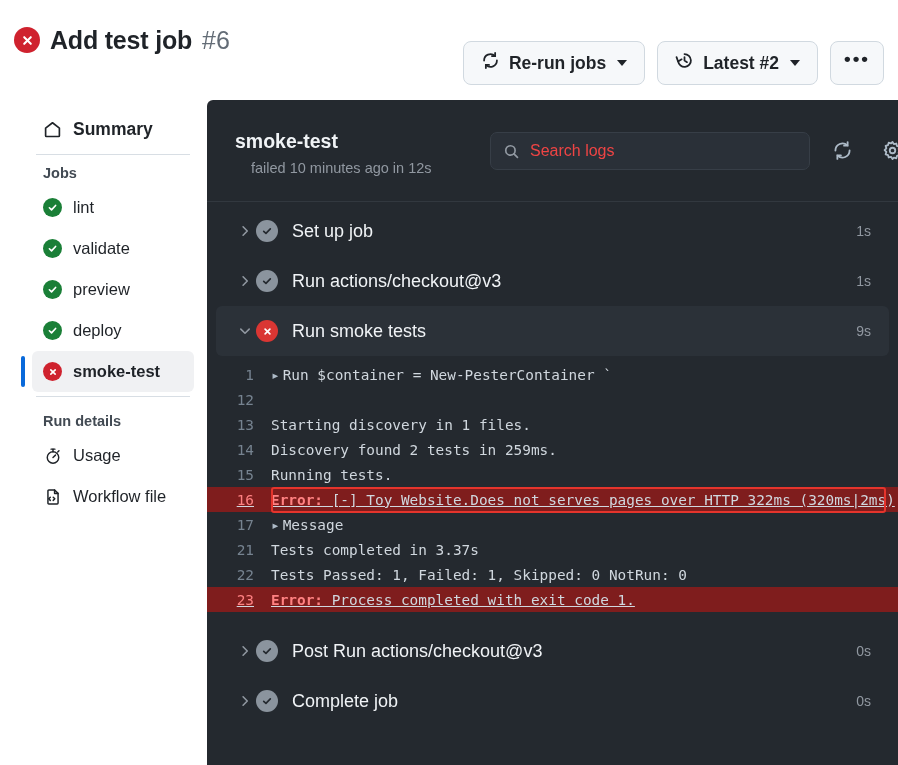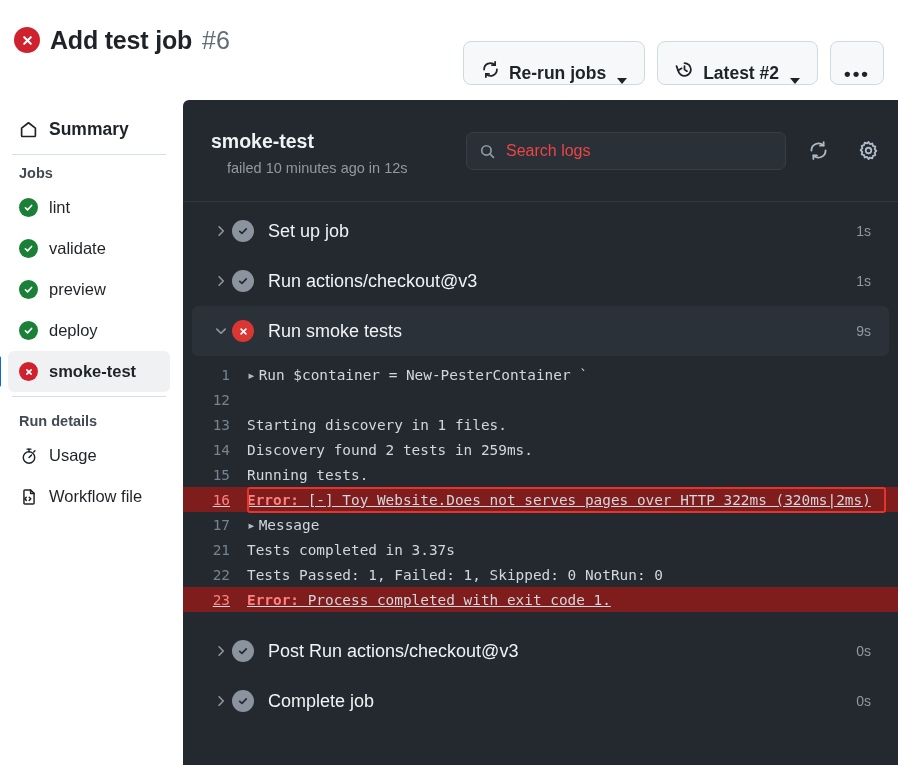--- a/index.html
+++ b/index.html
@@ -20,33 +20,33 @@
   .run-number { font-size: 25px; font-weight: 400; color: #636c76; }
 
   .status-dot { width: 26px; height: 26px; border-radius: 50%; display: flex;
     align-items: center; justify-content: center; flex: none; }
   .status-dot.fail { background: #cf222e; }
   .status-dot svg { display:block; }
 
   
   .top-actions { position: absolute; right: 14px; top: 41px; display: flex; gap: 12px; align-items: center; }
   .btn {
-    display: flex; align-items: flex-end; gap: 9px;
+    display: flex; align-items: center; gap: 9px;
     height: 44px; padding: 0 17px;
     border: 1px solid #d1d9e0; border-radius: 8px;
     background: #f6f8fa; color: #1f2328;
     font-size: 17.5px; font-weight: 600; white-space: nowrap;
   }
   .btn .caret { width: 0; height: 0; border-left: 5px solid transparent;
     border-right: 5px solid transparent; border-top: 6px solid #1f2328; margin-left: 2px; }
   .btn.icon-only { padding: 0 13px; }
   .dots { letter-spacing: 2px; font-size: 19px; line-height: 12px; position: relative; top: -4px; }
 
   
-  .body-area { display: flex; height: 665px; padding-left: 8px; }
+  .body-area { display: flex; height: 665px; padding-left: 8px; margin-left: 24px; }
 
   
   .sidebar { width: 162px; flex: none; padding-top: 10px; }
   .side-row {
     display: flex; align-items: center; gap: 11px;
     height: 38px; padding-left: 11px; border-radius: 6px;
     font-size: 16.5px; color: #1f2328; position: relative;
   }
   .side-row.summary { font-size: 17.5px; font-weight: 600; margin-bottom: 6px; }
   .side-sep { height: 1px; background: #d8dee4; margin: 4px 4px 10px 4px; }

